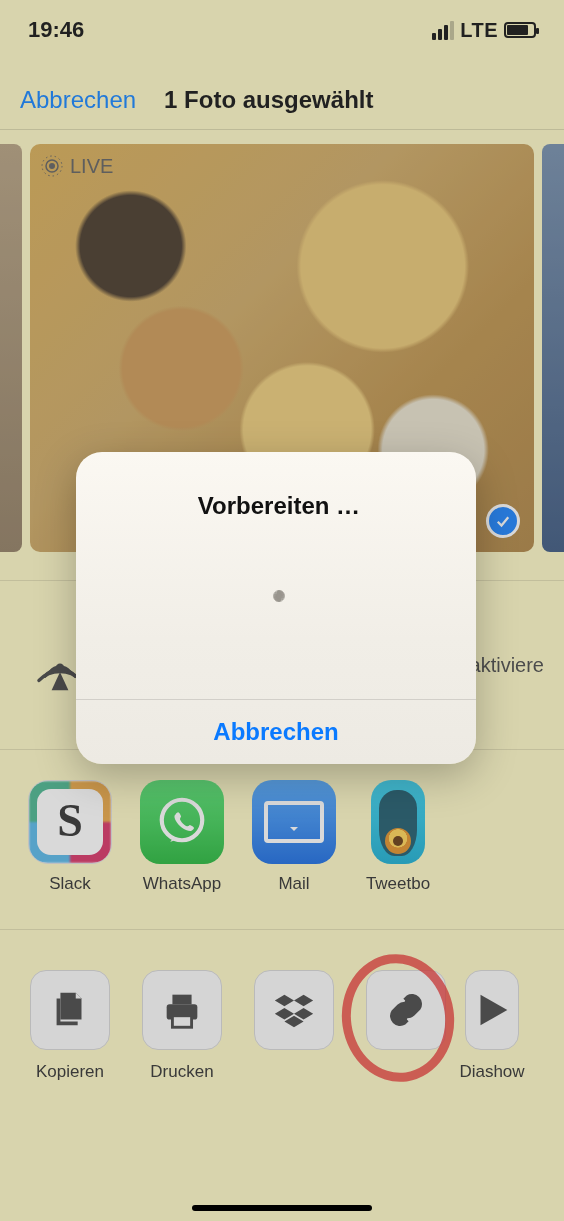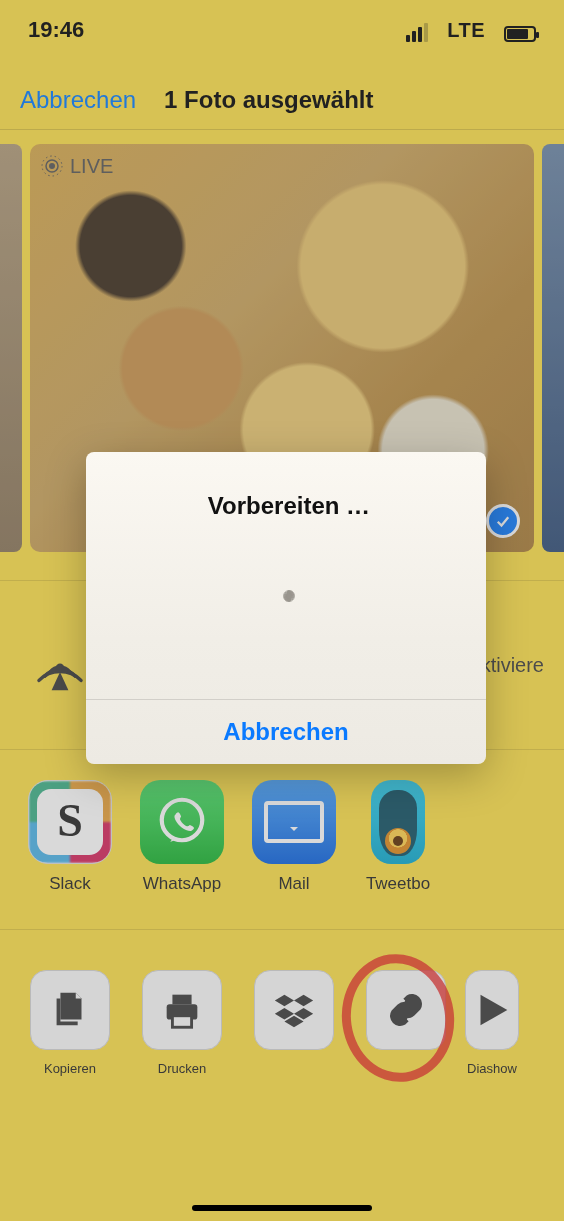--- a/index.html
+++ b/index.html
@@ -1,22 +1,22 @@
 <!DOCTYPE html>
 <html><head>
 <meta charset="utf-8">
 <style>
   * { box-sizing: border-box; margin: 0; padding: 0; }
   html, body { width: 564px; height: 1221px; font-family: -apple-system, "Helvetica Neue", Arial, sans-serif; background:#e8e8e8; overflow:hidden; }
-  .screen { position:relative; width:564px; height:1221px; background:#fde047; }
+  .screen { position:relative; width:564px; height:1221px; background:#fef9c3; }
   .dim-overlay { position:absolute; inset:0; background:rgba(120,120,120,0.28); pointer-events:none; z-index:5; }
 
   
   .statusbar { position:absolute; top:0; left:0; right:0; height:60px; display:flex; align-items:center; justify-content:space-between; padding:0 28px; font-size:22px; font-weight:600; color:#000; z-index:3; }
-  .status-right { display:flex; align-items:flex-end; gap:19px; }
+  .status-right { display:flex; align-items:center; gap:6px; }
   .signal { display:flex; align-items:flex-end; gap:2px; }
   .signal .bar { width:4px; background:#000; border-radius:1px; }
   .signal .b1 { height:7px; } .signal .b2 { height:11px; } .signal .b3 { height:15px; } .signal .b4 { height:19px; background:rgba(0,0,0,0.25);}
   .lte { font-size:20px; font-weight:600; letter-spacing:0.5px;}
   .battery { width:32px; height:16px; border:2px solid #000; border-radius:4px; position:relative; }
   .battery::after { content:""; position:absolute; right:-5px; top:4px; width:3px; height:6px; background:#000; border-radius:1px;}
   .battery .lvl { position:absolute; left:1px; top:1px; bottom:1px; width:75%; background:#000; border-radius:1px;}
 
   
   .header { position:absolute; top:70px; left:0; right:0; height:60px; display:flex; align-items:center; padding:0 20px; border-bottom:1px solid rgba(0,0,0,0.15); z-index:3;}
@@ -69,26 +69,26 @@
   .wa-phone svg { width:54px; height:54px;}
   .tb-body { position:absolute; inset:10px 8px 8px 8px; background:#0f4f63; border-radius:18px 18px 40% 40%;}
   .tb-beak { position:absolute; left:50%; bottom:10px; transform:translateX(-50%); width:26px; height:26px; background:radial-gradient(circle at 50% 40%, #ffd24a 0 44%, #e08a1a 46% 100%); border-radius:50%;}
   .tb-beak::after{content:"";position:absolute;left:50%;top:50%;width:10px;height:10px;background:#5b2d00;border-radius:50%;transform:translate(-50%,-50%);}
 
   
   .row-actions { position:absolute; top:940px; left:0; right:0; height:200px; display:flex; align-items:flex-start; padding:30px 14px 0; gap:0; z-index:2;}
   .act { width:112px; flex:0 0 112px; display:flex; flex-direction:column; align-items:center; gap:12px; position:relative;}
   .act.partial { width:60px; flex:0 0 60px;}
   .act .box { width:80px; height:80px; border-radius:16px; background:#fafafa; border:1px solid #d4d4d4; display:flex; align-items:center; justify-content:center;}
-  .act .albl { font-size:13px; color:#222; text-align:right; line-height:1.15; min-height:40px;}
+  .act .albl { font-size:17px; color:#222; text-align:right; line-height:1.15; min-height:40px;}
   .act svg { width:46px; height:46px; fill:#3a3a3a;}
   .red-circle { position:absolute; top:-16px; left:-8px; width:112px; height:128px; border:9px solid rgba(230,28,28,0.75); border-radius:50%; transform:rotate(-8deg); pointer-events:none; z-index:4;}
 
   
-  .modal { position:absolute; left:86px; top:452px; width:400px; height:312px; background:linear-gradient(#fbf8f2,#f1eee7 60%, #edeae3); border-radius:8px; box-shadow:0 12px 40px rgba(0,0,0,0.25); z-index:50; display:flex; flex-direction:column; align-items:center;padding-left:6px;}
+  .modal { position:absolute; left:76px; top:452px; width:400px; height:312px; background:linear-gradient(#fbf8f2,#f1eee7 60%, #edeae3); border-radius:26px; box-shadow:0 12px 40px rgba(0,0,0,0.25); z-index:50; display:flex; flex-direction:column; align-items:center;padding-left:6px;}
   .modal-title { margin-top:40px; font-size:24px; font-weight:700; color:#111;}
   .spinner { margin-top:70px; width:40px; height:40px; position:relative;}
   .spinner span { position:absolute; left:50%; top:50%; width:4px; height:12px; background:#9a968f; border-radius:2px; transform-origin:center -8px;}
   .modal-divider { position:absolute; bottom:64px; left:0; right:0; height:1px; background:rgba(0,0,0,0.12);}
   .modal-cancel { position:absolute; bottom:0; left:0; right:0; height:64px; display:flex; align-items:center; justify-content:center; color:#0a7aff; font-size:24px; font-weight:600;}
 
   
   .home-ind { position:absolute; bottom:10px; left:50%; transform:translateX(-50%); width:180px; height:6px; border-radius:3px; background:#000; z-index:60;}
 </style>
 </head>

